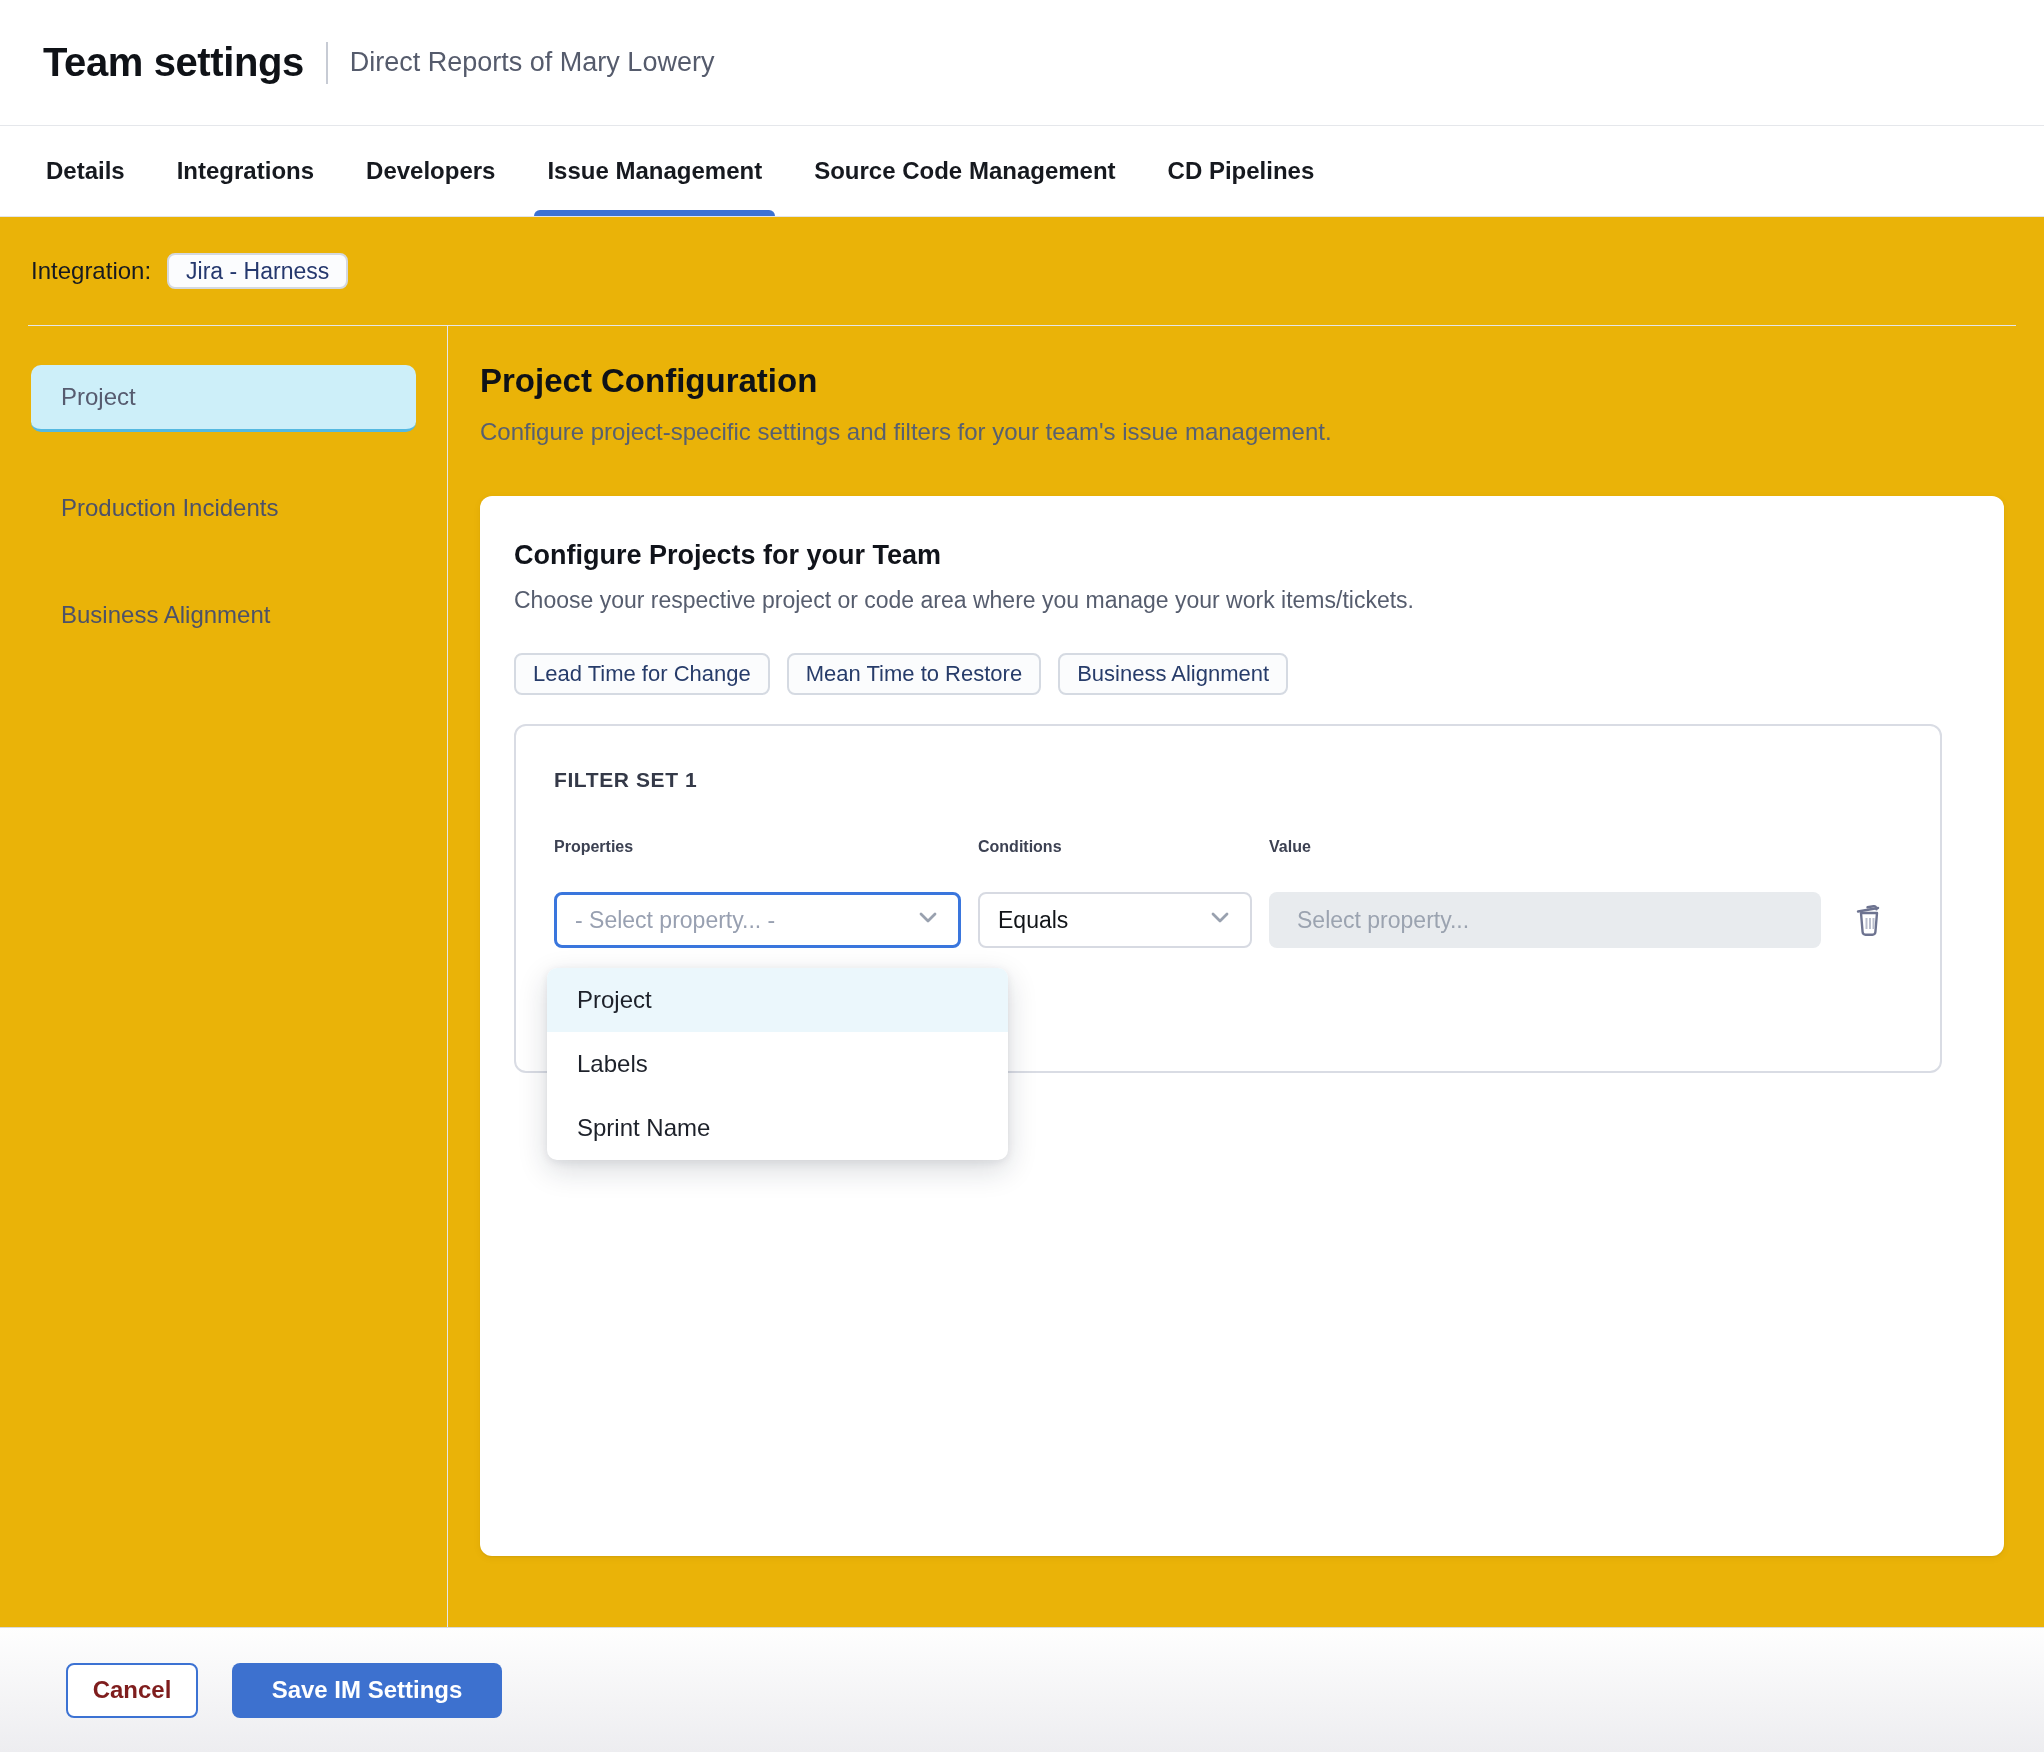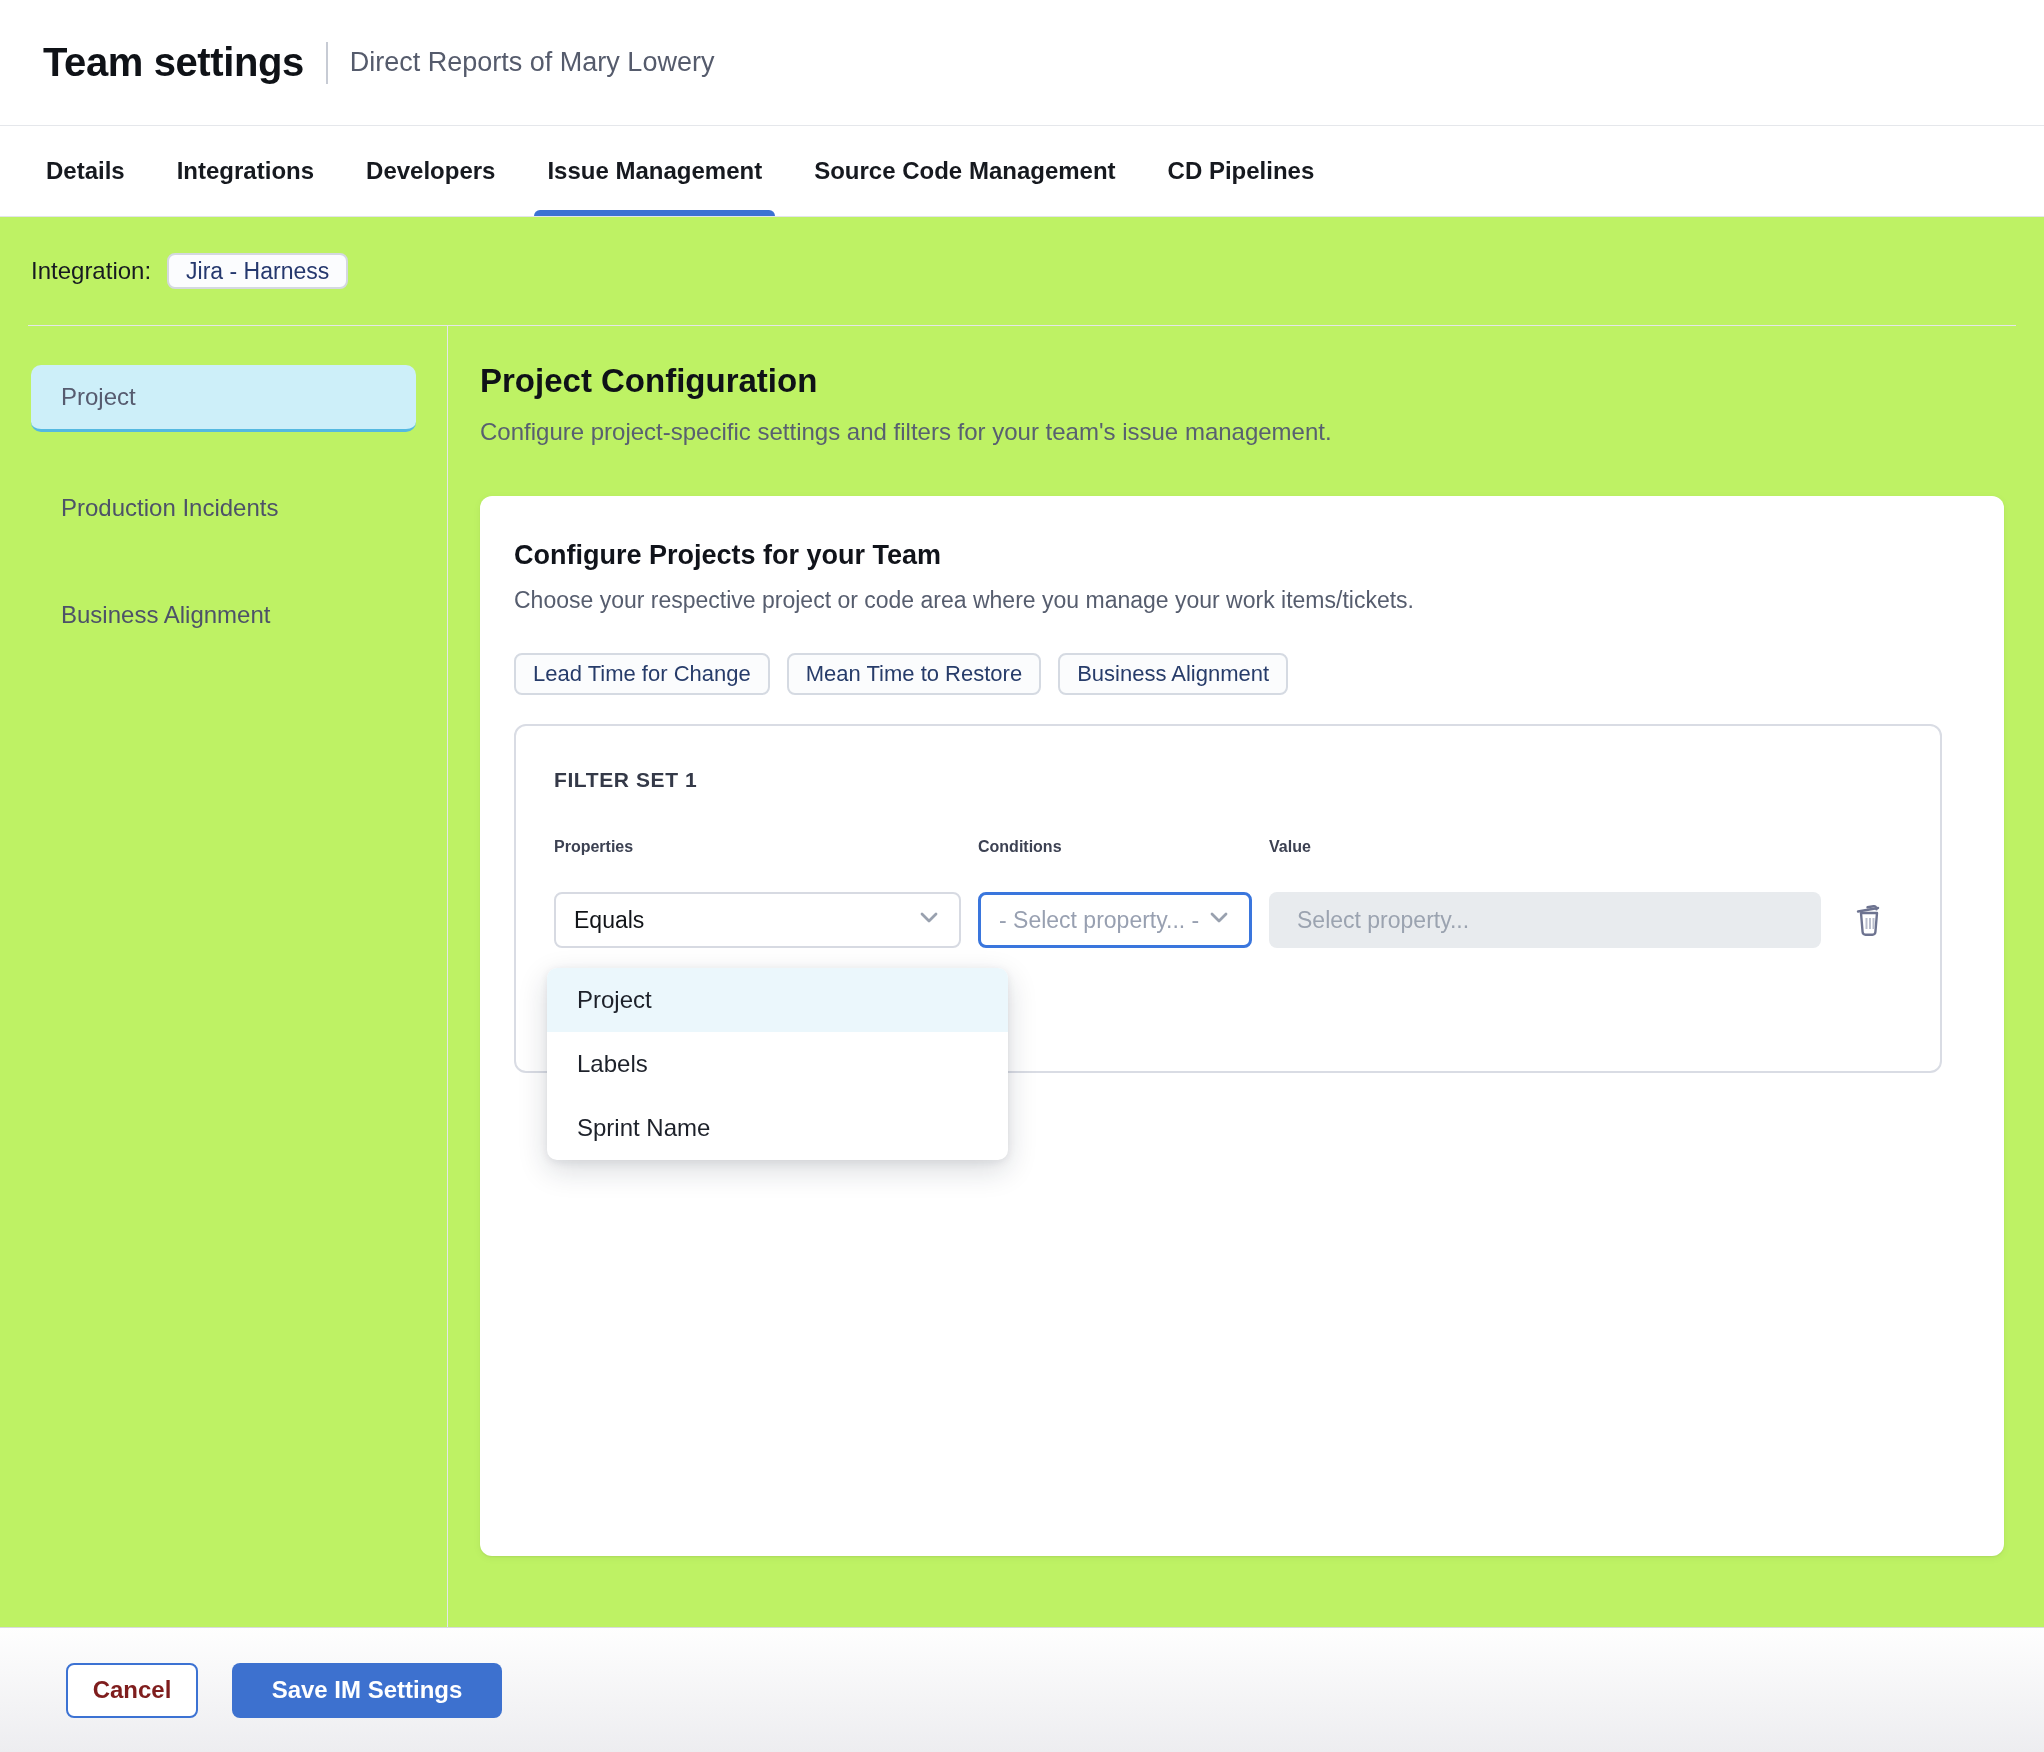--- a/index.html
+++ b/index.html
@@ -15,21 +15,21 @@
 
   
   .tabbar { height:91px; display:flex; align-items:stretch; gap:52px; padding:0 46px;
             background:#fff; border-bottom:1px solid #e3e5e9; }
   .tab { display:flex; align-items:center; font-size:24px; font-weight:600; color:#16191f;
          position:relative; cursor:pointer; white-space:nowrap; }
   .tab.active::after { content:""; position:absolute; left:-13px; right:-13px; bottom:0;
          height:6px; background:#3c72d3; border-radius:6px 6px 0 0; }
 
   
-  .content { background:#bef264; height:1410px; display:flex; flex-direction:column; }
+  .content { background:#eab308; height:1410px; display:flex; flex-direction:column; }
   .integration-row { height:108px; display:flex; align-items:center; padding:0 31px; }
   .integration-label { font-size:24px; color:#171a21; margin-right:16px; }
   .integration-chip { height:36px; display:flex; align-items:center; padding:0 17px;
          border:2px solid #d4d8e0; border-radius:8px; background:#fbfcfe;
          font-size:23px; color:#25386e; cursor:pointer; }
   .divider-h { height:1px; background:#e4e6ea; margin:0 28px; }
 
   .content-body { flex:1; display:flex; min-height:0; }
 
   
@@ -140,30 +140,30 @@
           <div class="fs-title">FILTER SET 1</div>
 
           <div class="fs-grid fs-heads">
             <div class="col-h">Properties</div>
             <div class="col-h">Conditions</div>
             <div class="col-h">Value</div>
             <div></div>
           </div>
 
           <div class="fs-grid fs-controls">
-            <div class="select normal">
-              <span>Equals</span>
+            <div class="select focused">
+              <span>- Select property... -</span>
               <span class="chev">
                 <svg width="28" height="28" viewBox="0 0 24 24" fill="none">
                     <path d="M6 9.5l6 6 6-6" stroke="#99a1af" stroke-width="2.4" stroke-linecap="round" stroke-linejoin="round"></path>
                   </svg>
               </span>
             </div>
-            <div class="select focused">
-              <span>- Select property... -</span>
+            <div class="select normal">
+              <span>Equals</span>
               <span class="chev">
                 <svg width="28" height="28" viewBox="0 0 24 24" fill="none">
                     <path d="M6 9.5l6 6 6-6" stroke="#99a1af" stroke-width="2.4" stroke-linecap="round" stroke-linejoin="round"></path>
                   </svg>
               </span>
             </div>
             <div class="value-input">Select property...</div>
             <button class="trash-btn">
               <span>
                 <svg width="34" height="40" viewBox="0 0 34 40" fill="none">

